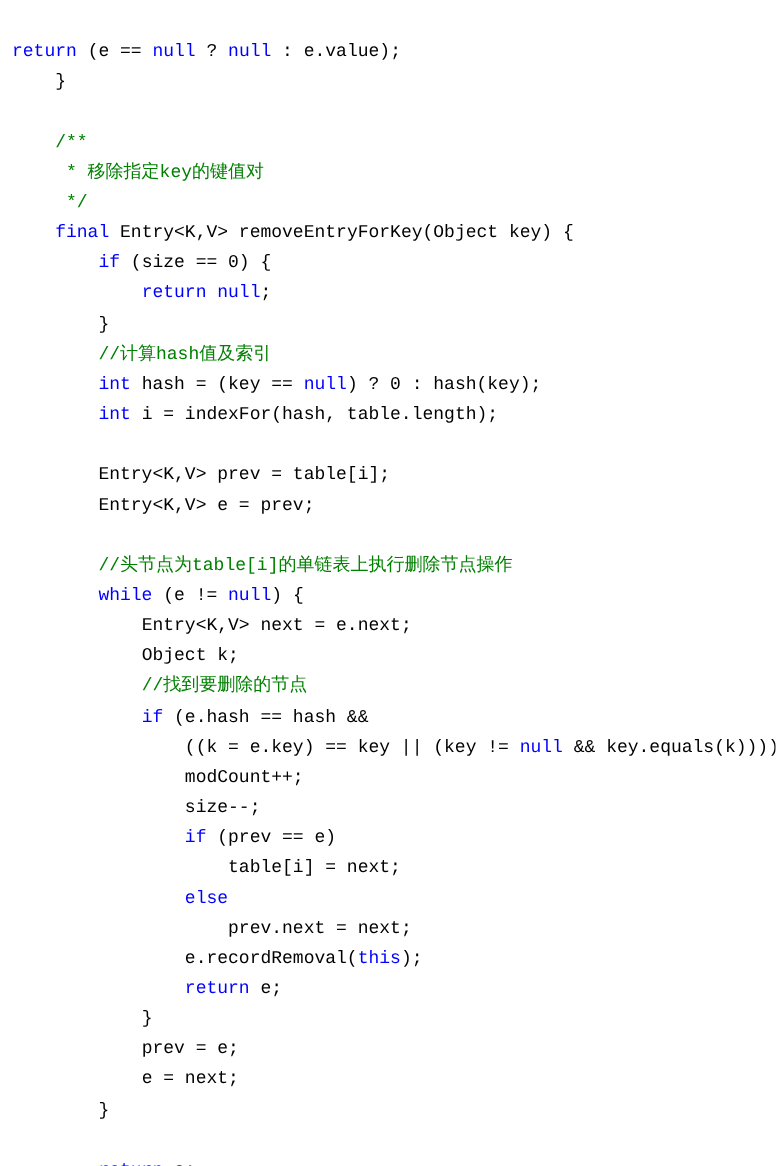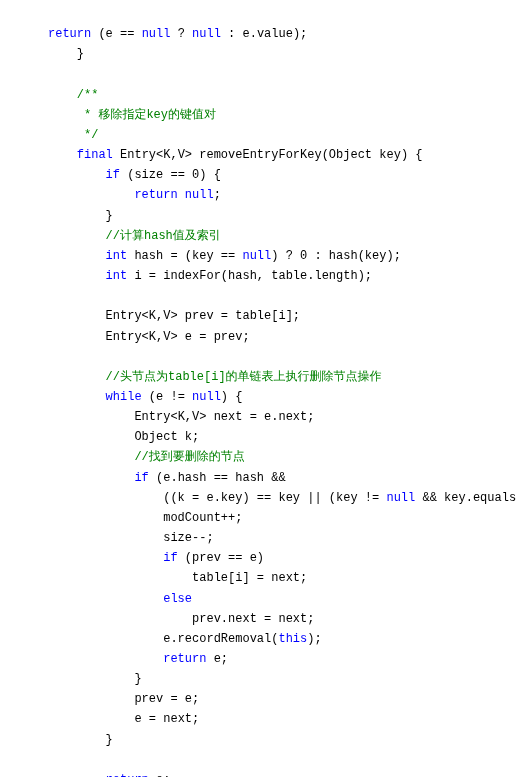--- a/index.html
+++ b/index.html
@@ -5,21 +5,21 @@
   body {
     margin: 0;
     padding: 4px 0 4px 8px;
     font-family: "Courier New", Courier, monospace;
     font-size: 12px;
     line-height: 1.68;
     background: #ffffff;
     color: #000000;
     white-space: pre;
   }
-  .line { display: block; margin-left: 40px; }
+  .line { display: block; }
   .kw { color: #0000ff; }
   .cm { color: #008000; }
 </style>
 </head>
 <body>
 <div id="code-container"><span class="line"><span class="kw">return</span><span> (e == </span><span class="kw">null</span><span> ? </span><span class="kw">null</span><span> : e.value);</span></span><span class="line">    <span>}</span></span><span class="line"><span> </span></span><span class="line">    <span class="cm">/**</span></span><span class="line">    <span class="cm"> * 移除指定key的键值对</span></span><span class="line">    <span class="cm"> */</span></span><span class="line">    <span class="kw">final</span><span> Entry&lt;K,V&gt; removeEntryForKey(Object key) {</span></span><span class="line">        <span class="kw">if</span><span> (size == 0) {</span></span><span class="line">            <span class="kw">return</span><span> </span><span class="kw">null</span><span>;</span></span><span class="line">        <span>}</span></span><span class="line">        <span class="cm">//计算hash值及索引</span></span><span class="line">        <span class="kw">int</span><span> hash = (key == </span><span class="kw">null</span><span>) ? 0 : hash(key);</span></span><span class="line">        <span class="kw">int</span><span> i = indexFor(hash, table.length);</span></span><span class="line"><span> </span></span><span class="line">        <span>Entry&lt;K,V&gt; prev = table[i];</span></span><span class="line">        <span>Entry&lt;K,V&gt; e = prev;</span></span><span class="line"><span> </span></span><span class="line">        <span class="cm">//头节点为table[i]的单链表上执行删除节点操作</span></span><span class="line">        <span class="kw">while</span><span> (e != </span><span class="kw">null</span><span>) {</span></span><span class="line">            <span>Entry&lt;K,V&gt; next = e.next;</span></span><span class="line">            <span>Object k;</span></span><span class="line">            <span class="cm">//找到要删除的节点</span></span><span class="line">            <span class="kw">if</span><span> (e.hash == hash &amp;&amp;</span></span><span class="line">                <span>((k = e.key) == key || (key != </span><span class="kw">null</span><span> &amp;&amp; key.equals(k)))) {</span></span><span class="line">                <span>modCount++;</span></span><span class="line">                <span>size--;</span></span><span class="line">                <span class="kw">if</span><span> (prev == e)</span></span><span class="line">                    <span>table[i] = next;</span></span><span class="line">                <span class="kw">else</span></span><span class="line">                    <span>prev.next = next;</span></span><span class="line">                <span>e.recordRemoval(</span><span class="kw">this</span><span>);</span></span><span class="line">                <span class="kw">return</span><span> e;</span></span><span class="line">            <span>}</span></span><span class="line">            <span>prev = e;</span></span><span class="line">            <span>e = next;</span></span><span class="line">        <span>}</span></span><span class="line"><span> </span></span><span class="line">        <span class="kw">return</span><span> e;</span></span></div>
 
 
 
 

